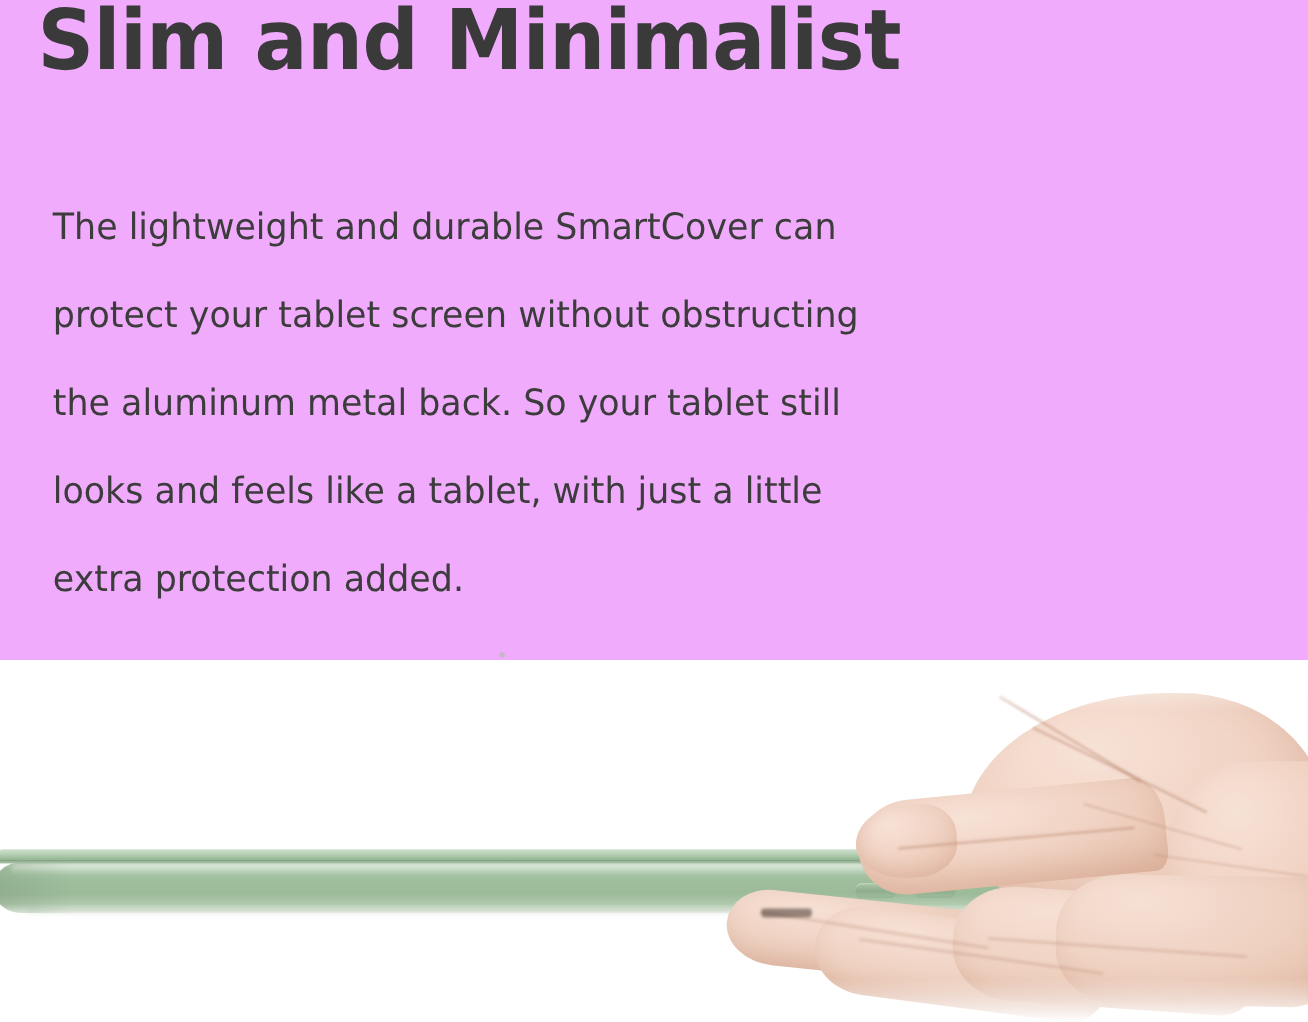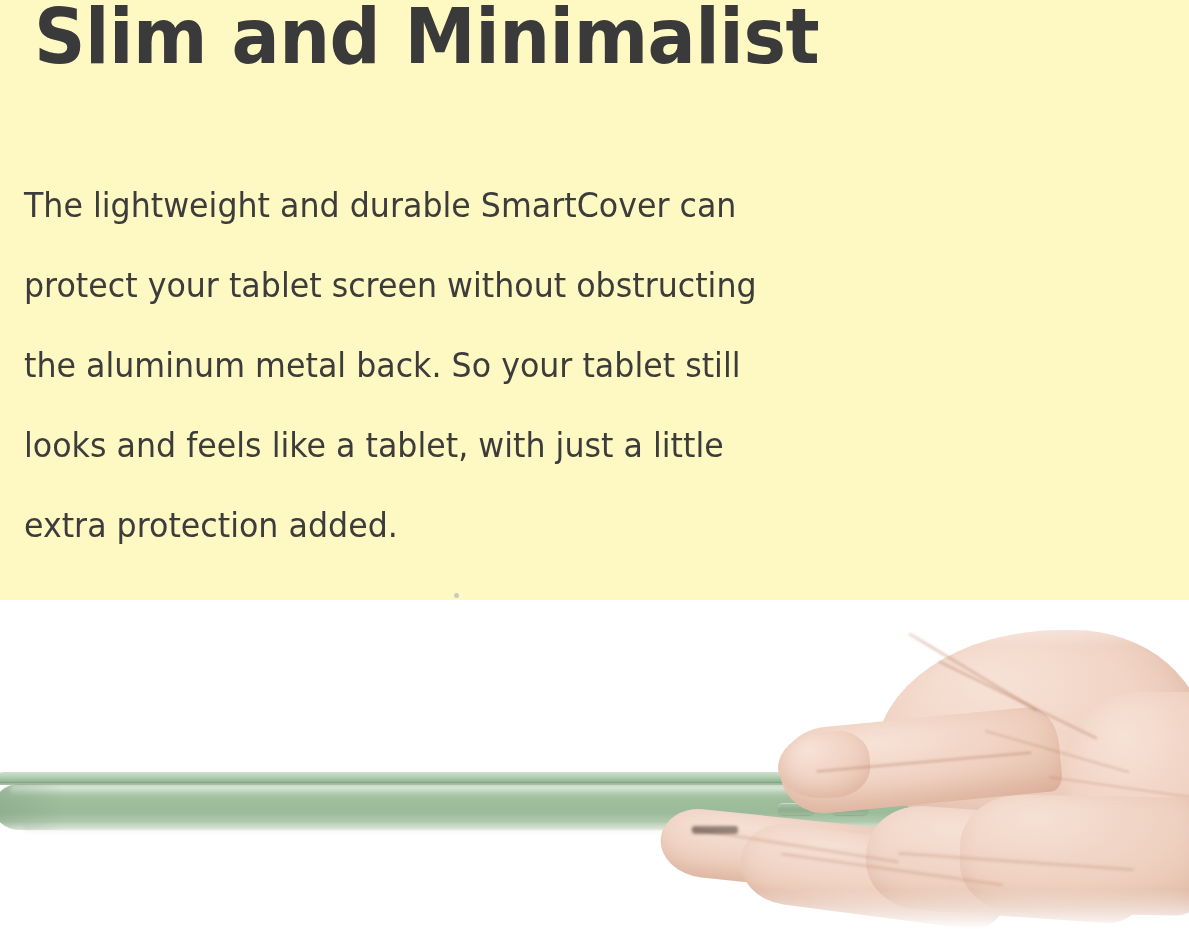--- a/index.html
+++ b/index.html
@@ -9,21 +9,21 @@
     background: #ffffff;
   }
   body {
     font-family: "Liberation Sans", sans-serif;
   }
 
   #page {
     position: relative;
     width: 1189px;
     height: 929px;
-    background: #fef9c3;
+    background: #f0abfc;
     overflow: hidden;
   }
 
   
   .text-block {
     position: absolute;
     left: 0;
     top: 0;
     width: 1000px;
   }
@@ -39,21 +39,21 @@
     letter-spacing: -0.5px;
     color: #3a3a3a;
     line-height: 1.08;
     white-space: nowrap;
     transform: scaleX(0.94);
     transform-origin: left top;
   }
 
   .body-copy {
     position: absolute;
-    left: 24px;
+    left: 48px;
     top: 166px;
     width: 930px;
     margin: 0;
     padding: 0;
     list-style: none;
   }
 
   .body-line {
     font-family: "DejaVu Sans", "Liberation Sans", sans-serif;
     font-size: 33px;

